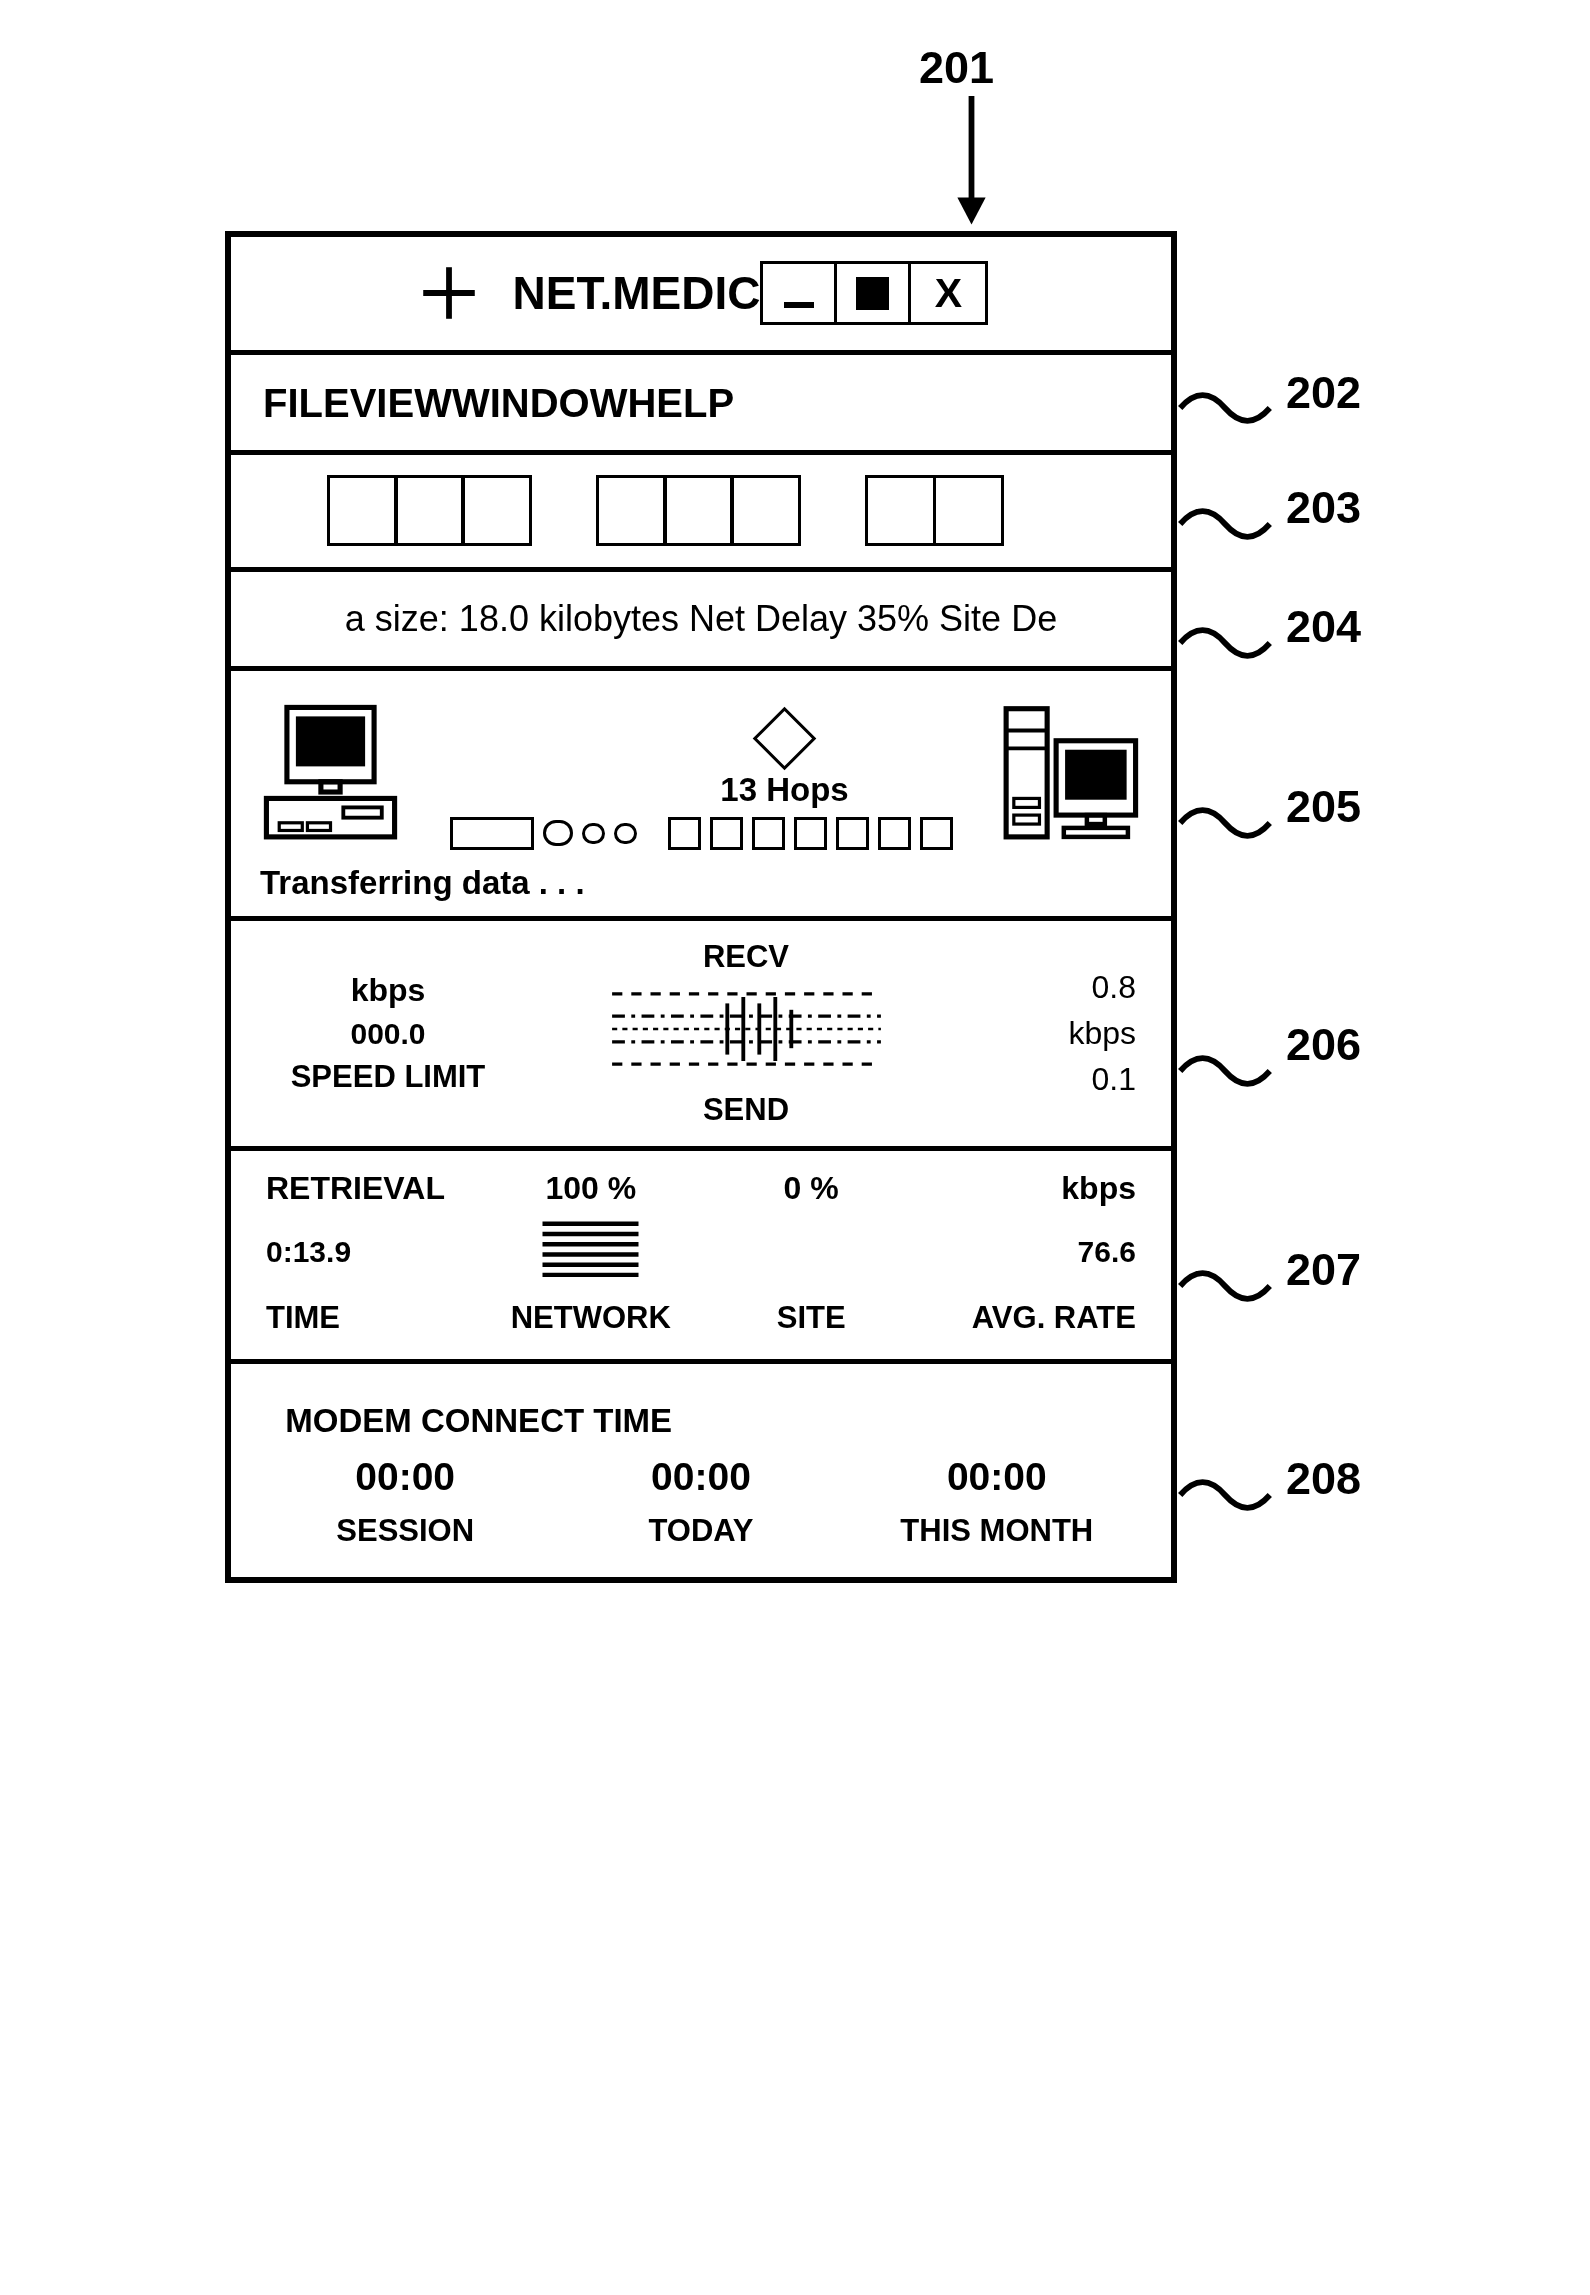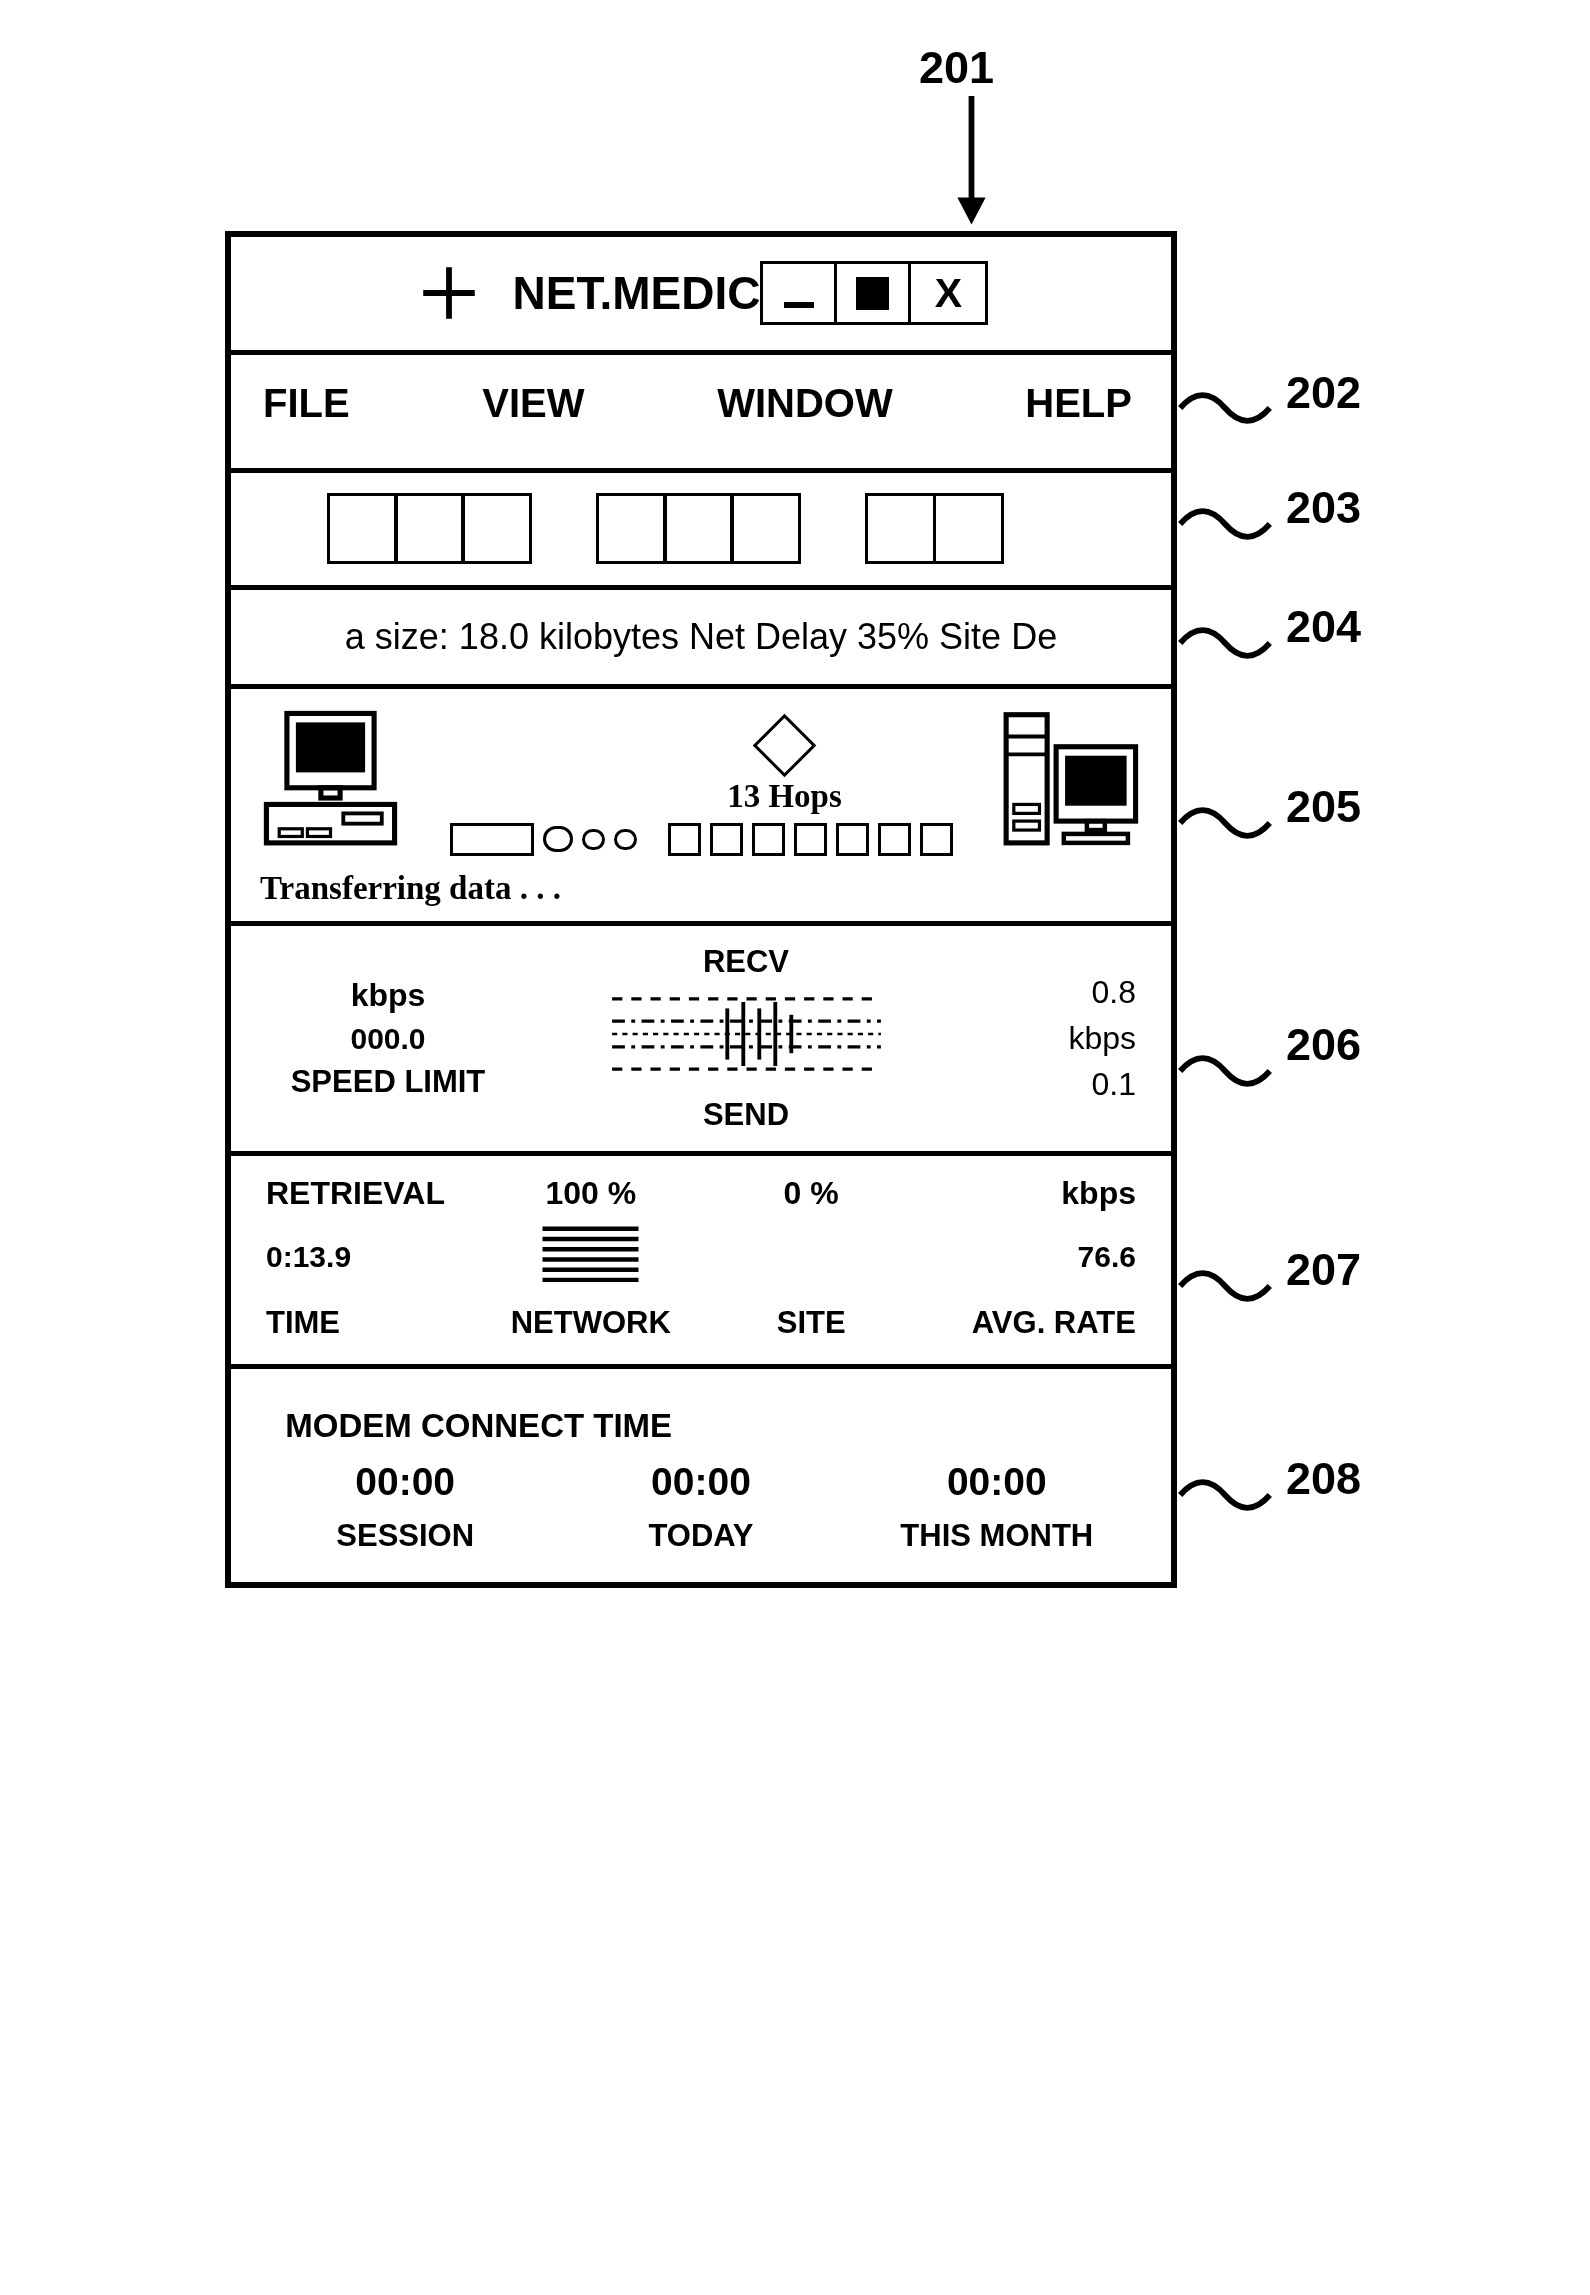--- a/index.html
+++ b/index.html
@@ -82,22 +82,22 @@
   }
   .win-ctrl .max-sq {
     width: 33px;
     height: 33px;
     background: #000;
   }
 
   
   .menubar {
     display: flex;
-    justify-content: space-between;
-    padding: 26px 39px 42px 32px;
+    justify-content: flex-start;
+    padding: 26px 39px 24px 32px;
     font-weight: 700;
     font-size: 40px;
   }
 
   
   .toolbar {
     display: flex;
     gap: 64px;
     padding: 20.6px 32px;
     justify-content: flex-start;
@@ -116,22 +116,21 @@
 
   
   .status-text {
     text-align: center;
     font-size: 36px;
     padding: 26px 13px;
   }
 
   
   .datapane {
-    padding: 19px 29px 14px 29px;
-    font-family: Liberation Serif, serif;
+    padding: 31px 29px 14px 29px;
   }
   .dp-top {
     display: flex;
     align-items: flex-end;
     gap: 13px;
   }
   .client-pc svg, .server-pc svg { display:block; }
   .hops-area {
     flex: 1;
     display: flex;

